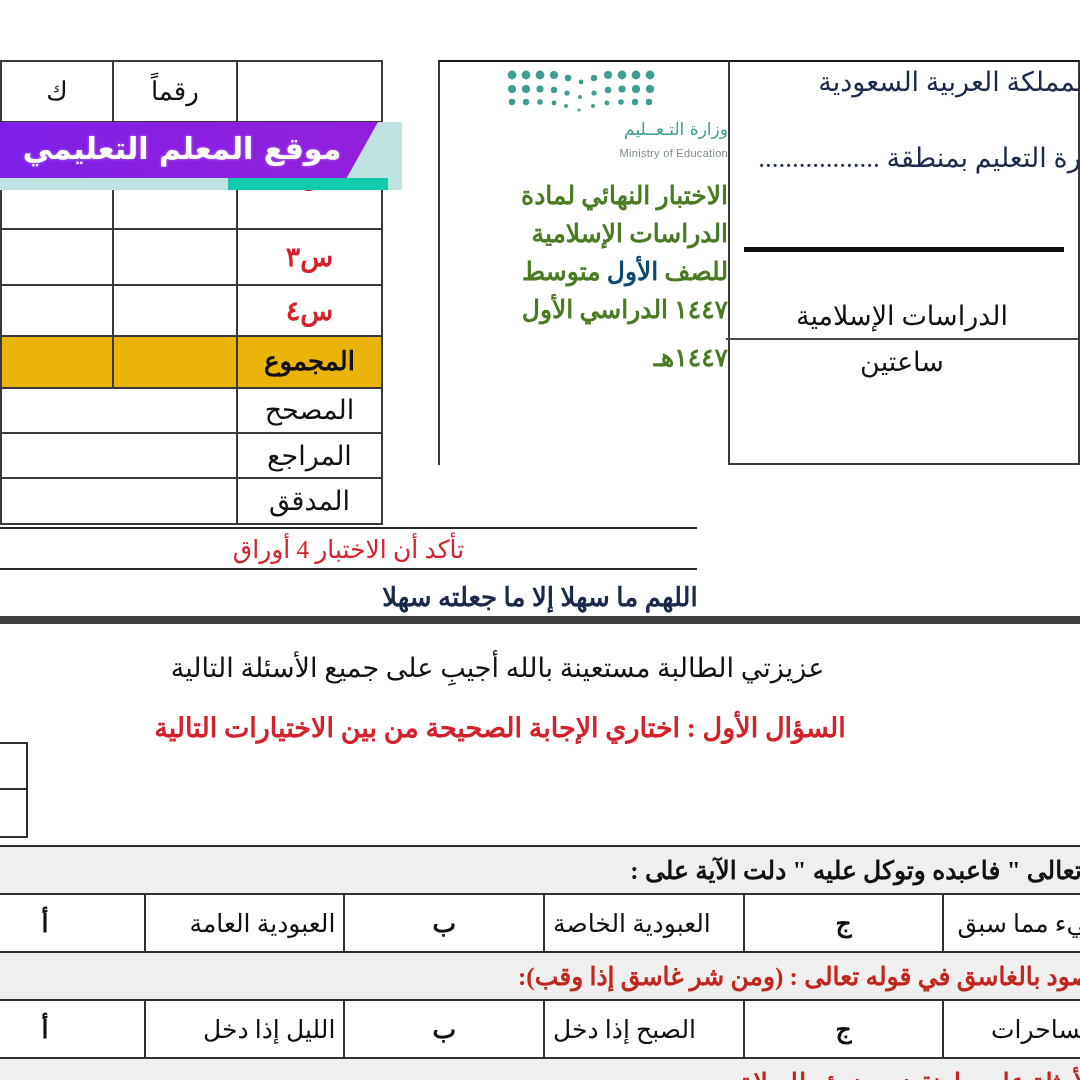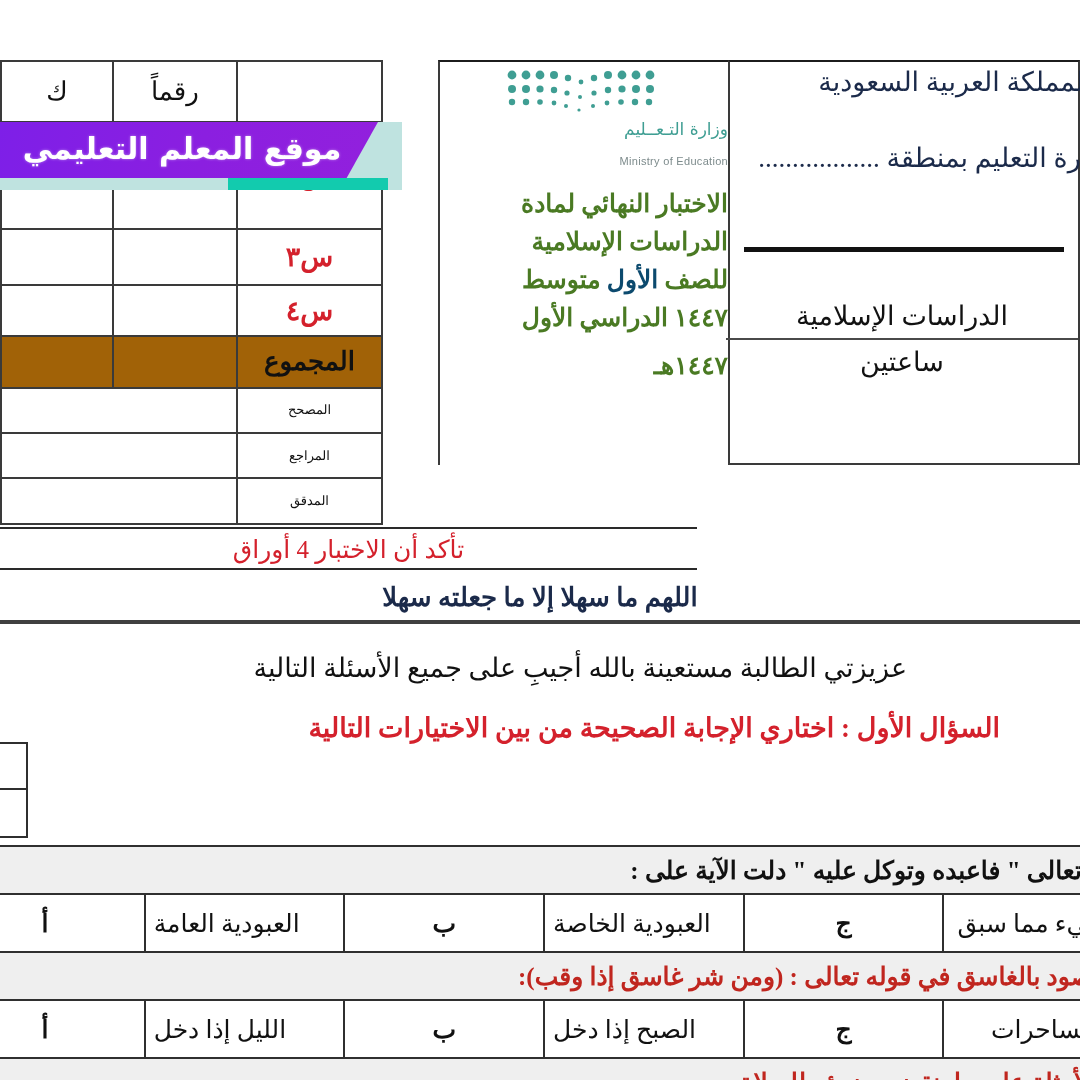--- a/index.html
+++ b/index.html
@@ -45,65 +45,65 @@
     box-sizing:border-box;text-align:right;
   }
   .moe-logo{margin-top:6px;}
   .moe-dots{display:block;margin:0 auto;}
   .moe-ar{
     font-family:"DejaVu Sans",sans-serif;
     color:#3f9e93;font-size:17px;letter-spacing:1px;margin-top:3px;
   }
   .moe-en{
     font-family:"Liberation Sans",sans-serif;
-    color:#7d8b8c;font-size:11px;letter-spacing:.3px;margin-top:16px;
+    color:#7d8b8c;font-size:11px;letter-spacing:.3px;margin-top:8px;
   }
   .exam-title{margin-top:18px;line-height:1.52;font-size:25px;font-weight:bold;color:#4a7a23;padding-left:12px;}
   .exam-title .red{color:#0c4a6e;margin-top:28px;}
   .hijri{margin-top:14px;font-size:25px;font-weight:bold;color:#4a7a23;}
 
   
   .grade-tbl{
     position:absolute;top:0;left:0;width:383px;height:465px;
     border-collapse:collapse;
   }
   .grade-tbl td,.grade-tbl th{
     border:2px solid #3a3a3a;padding:0;text-align:center;
     font-size:26px;color:#111;font-weight:normal;
   }
   .grade-tbl .hdr{height:52px;}
   .grade-tbl .qlbl{color:#d4212c;font-weight:bold;font-size:27px;}
-  .grade-tbl .sum{background:#a16207;font-weight:bold;font-size:26px;text-align:center;}
-  .grade-tbl .small{font-size:13px;}
+  .grade-tbl .sum{background:#eab308;font-weight:bold;font-size:26px;text-align:center;}
+  .grade-tbl .small{font-size:27px;}
   .col-lbl{width:145px;}
   .col-num{width:125px;border-radius:12px;}
   .col-txt{width:113px;}
 
   
   .notice-sheets{
     position:absolute;top:527px;right:383px;width:697px;height:43px;
     border-top:2px solid #2a2a2a;border-bottom:2px solid #2a2a2a;
     box-sizing:border-box;
     text-align:center;line-height:41px;font-size:25px;color:#d4212c;
   }
   .notice-dua{
     position:absolute;top:578px;left:0;width:1080px;height:46px;
-    border-bottom:4px solid #404040;box-sizing:border-box;
+    border-bottom:8px solid #404040;box-sizing:border-box;
     text-align:center;line-height:40px;
     font-size:26px;font-weight:bold;color:#1b2a4a;
   }
 
   
   .instr{
     position:absolute;top:652px;left:0;width:907px;
-    font-size:27px;color:#111;
+    text-align:center;font-size:27px;color:#111;padding-left:44px;
   }
   .q1-head{
     position:absolute;top:712px;left:0;width:1000px;
-    font-size:27px;font-weight:bold;color:#d4212c;
+    text-align:center;font-size:27px;font-weight:bold;color:#d4212c;
   }
 
   
   .score-box{
     position:absolute;top:742px;left:-40px;width:68px;height:96px;
     border:2px solid #2f2f2f;box-sizing:border-box;
   }
   .score-box .sbi{height:50%;border-bottom:2px solid #2f2f2f;box-sizing:border-box;}
 
   
@@ -112,21 +112,21 @@
   .q-tbl td{
     border:2px solid #2f2f2f;padding:2px 8px;
     font-size:25px;color:#111;vertical-align:middle;
   }
   .q-stem{
     background:#efefef;color:#a32b1c;font-weight:bold;
     text-align:right;height:42px;padding-right:14px;
   }
   .q-stem.plain{color:#c0261f;}
   .opt-key{width:44px;text-align:center;font-weight:bold;color:#1b2a4a;font-size:25px;}
-  .opt-a{width:360px;text-align:left;}
+  .opt-a{width:360px;text-align:right;}
   .opt-b{width:400px;text-align:left;}
   .opt-c{width:330px;text-align:center;}
   .row-opt td{height:52px;}
 
   
   .wm{
     position:absolute;top:62px;left:-14px;width:416px;height:68px;
     overflow:hidden;
   }
   .wm-teal{

